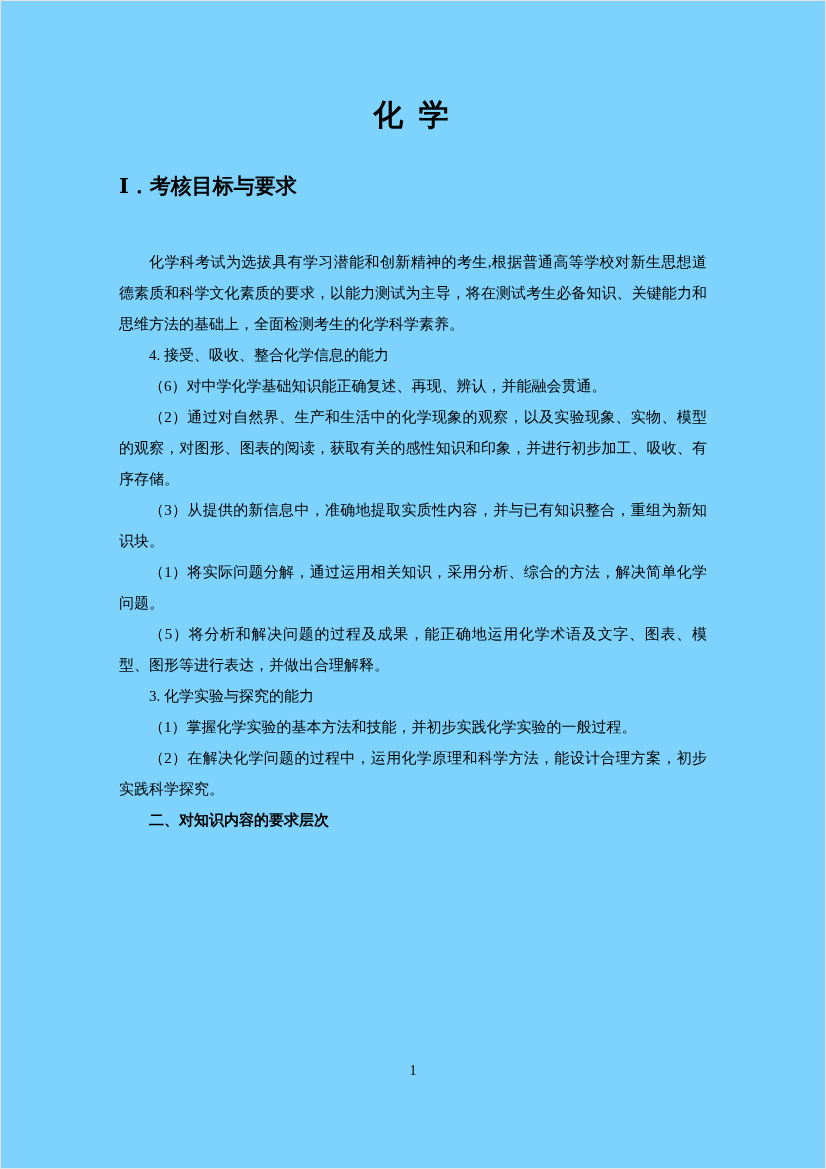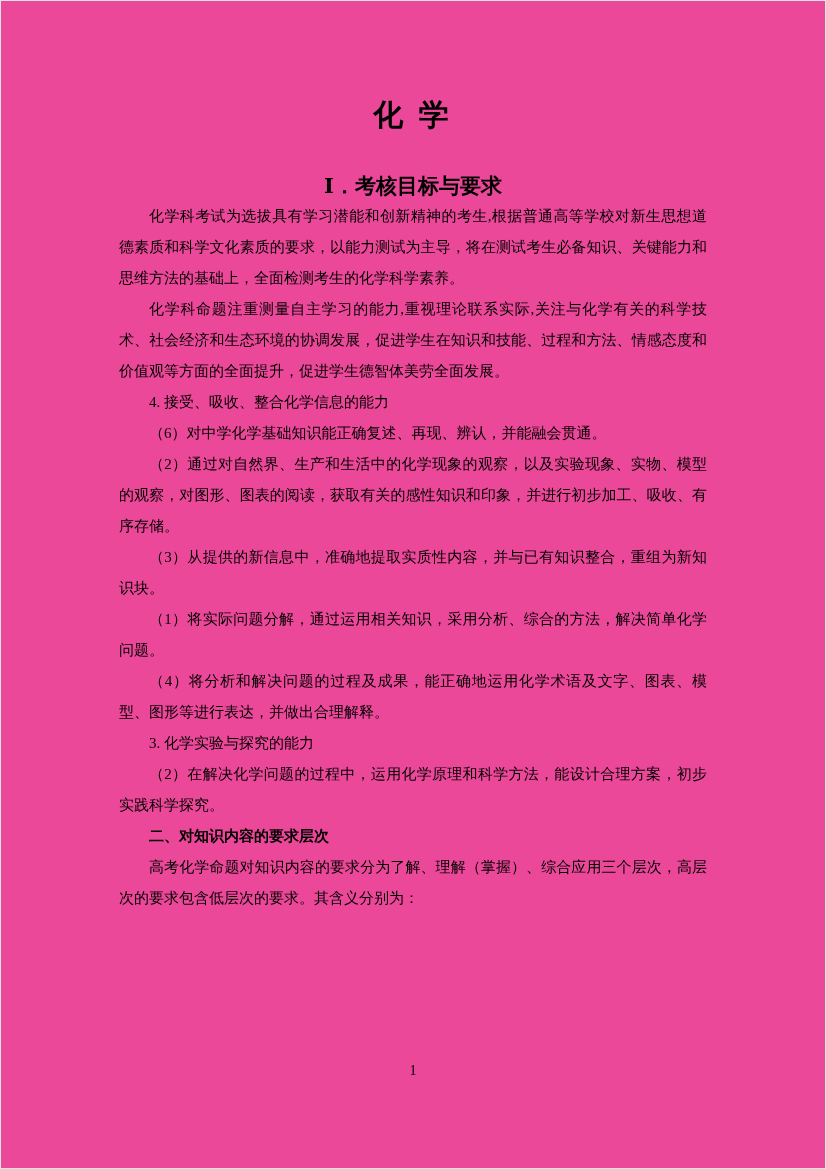--- a/index.html
+++ b/index.html
@@ -6,43 +6,43 @@
   html, body { background: #ffffff; }
   body {
     font-family: "Liberation Serif", "DejaVu Serif", serif;
     color: #000000;
   }
   .page {
     position: relative;
     width: 826px;
     height: 1169px;
     margin: 0 auto;
-    background: #ec4899;
+    background: #7dd3fc;
     border: 1px solid #e3e3e3;
     overflow: hidden;
   }
   .content {
     margin: 0 118px;
   }
   .doc-title {
     padding-top: 92px;
     text-align: center;
     font-size: 30px;
     font-weight: bold;
     letter-spacing: 4px;
     line-height: 44px;
   }
   .section-title {
     margin-top: 34px;
-    text-align: center;
     font-size: 21px;
     font-weight: bold;
     line-height: 30px;
   }
   .body-text {
+    margin-top: 46px;
   }
   .para {
     font-size: 15px;
     line-height: 31px;
     text-align: justify;
     text-indent: 2em;
     word-break: break-all;
   }
   .para.heading {
     font-weight: bold;
@@ -58,27 +58,26 @@
 </style>
 </head>
 <body>
 
 <div class="page">
   <div class="content">
     <h1 class="doc-title">化 学</h1>
     <h2 class="section-title">Ⅰ．考核目标与要求</h2>
     <main class="body-text" id="body-container">
         <p class="para">化学科考试为选拔具有学习潜能和创新精神的考生,根据普通高等学校对新生思想道德素质和科学文化素质的要求，以能力测试为主导，将在测试考生必备知识、关键能力和思维方法的基础上，全面检测考生的化学科学素养。</p>
-        <p class="para">化学科命题注重测量自主学习的能力,重视理论联系实际,关注与化学有关的科学技术、社会经济和生态环境的协调发展，促进学生在知识和技能、过程和方法、情感态度和价值观等方面的全面提升，促进学生德智体美劳全面发展。</p>
         <p class="para">4. 接受、吸收、整合化学信息的能力</p>
         <p class="para">（6）对中学化学基础知识能正确复述、再现、辨认，并能融会贯通。</p>
         <p class="para">（2）通过对自然界、生产和生活中的化学现象的观察，以及实验现象、实物、模型的观察，对图形、图表的阅读，获取有关的感性知识和印象，并进行初步加工、吸收、有序存储。</p>
         <p class="para">（3）从提供的新信息中，准确地提取实质性内容，并与已有知识整合，重组为新知识块。</p>
         <p class="para">（1）将实际问题分解，通过运用相关知识，采用分析、综合的方法，解决简单化学问题。</p>
-        <p class="para">（4）将分析和解决问题的过程及成果，能正确地运用化学术语及文字、图表、模型、图形等进行表达，并做出合理解释。</p>
+        <p class="para">（5）将分析和解决问题的过程及成果，能正确地运用化学术语及文字、图表、模型、图形等进行表达，并做出合理解释。</p>
         <p class="para">3. 化学实验与探究的能力</p>
+        <p class="para">（1）掌握化学实验的基本方法和技能，并初步实践化学实验的一般过程。</p>
         <p class="para">（2）在解决化学问题的过程中，运用化学原理和科学方法，能设计合理方案，初步实践科学探究。</p>
         <p class="para heading">二、对知识内容的要求层次</p>
-        <p class="para">高考化学命题对知识内容的要求分为了解、理解（掌握）、综合应用三个层次，高层次的要求包含低层次的要求。其含义分别为：</p>
       </main>
   </div>
   <div class="page-number">1</div>
 </div>
 
 </body></html>

